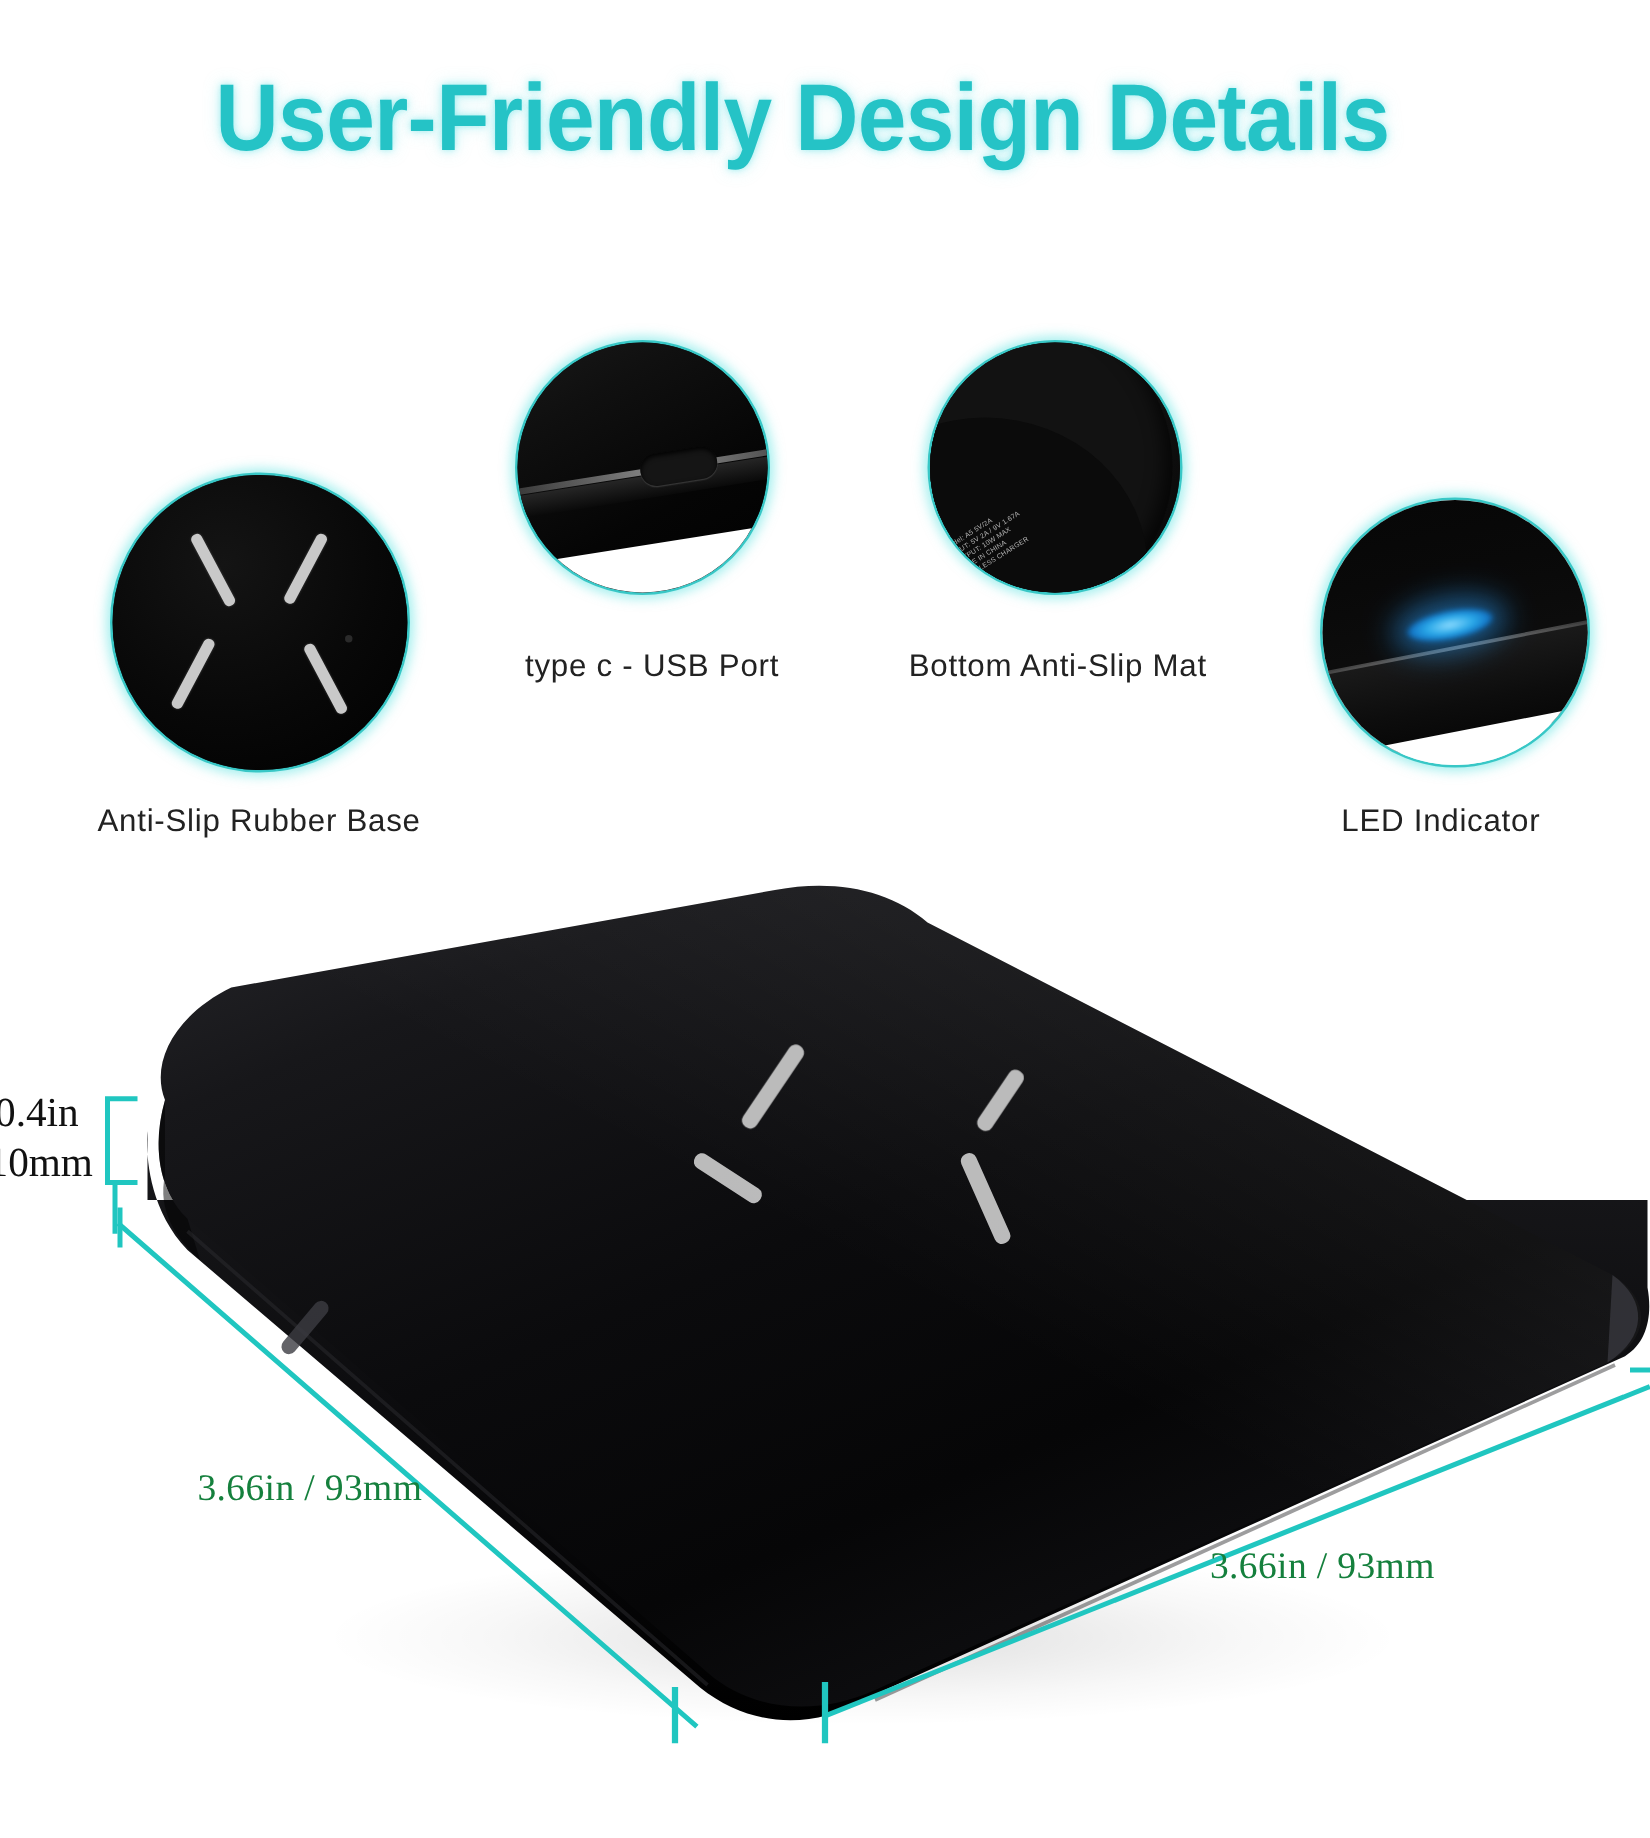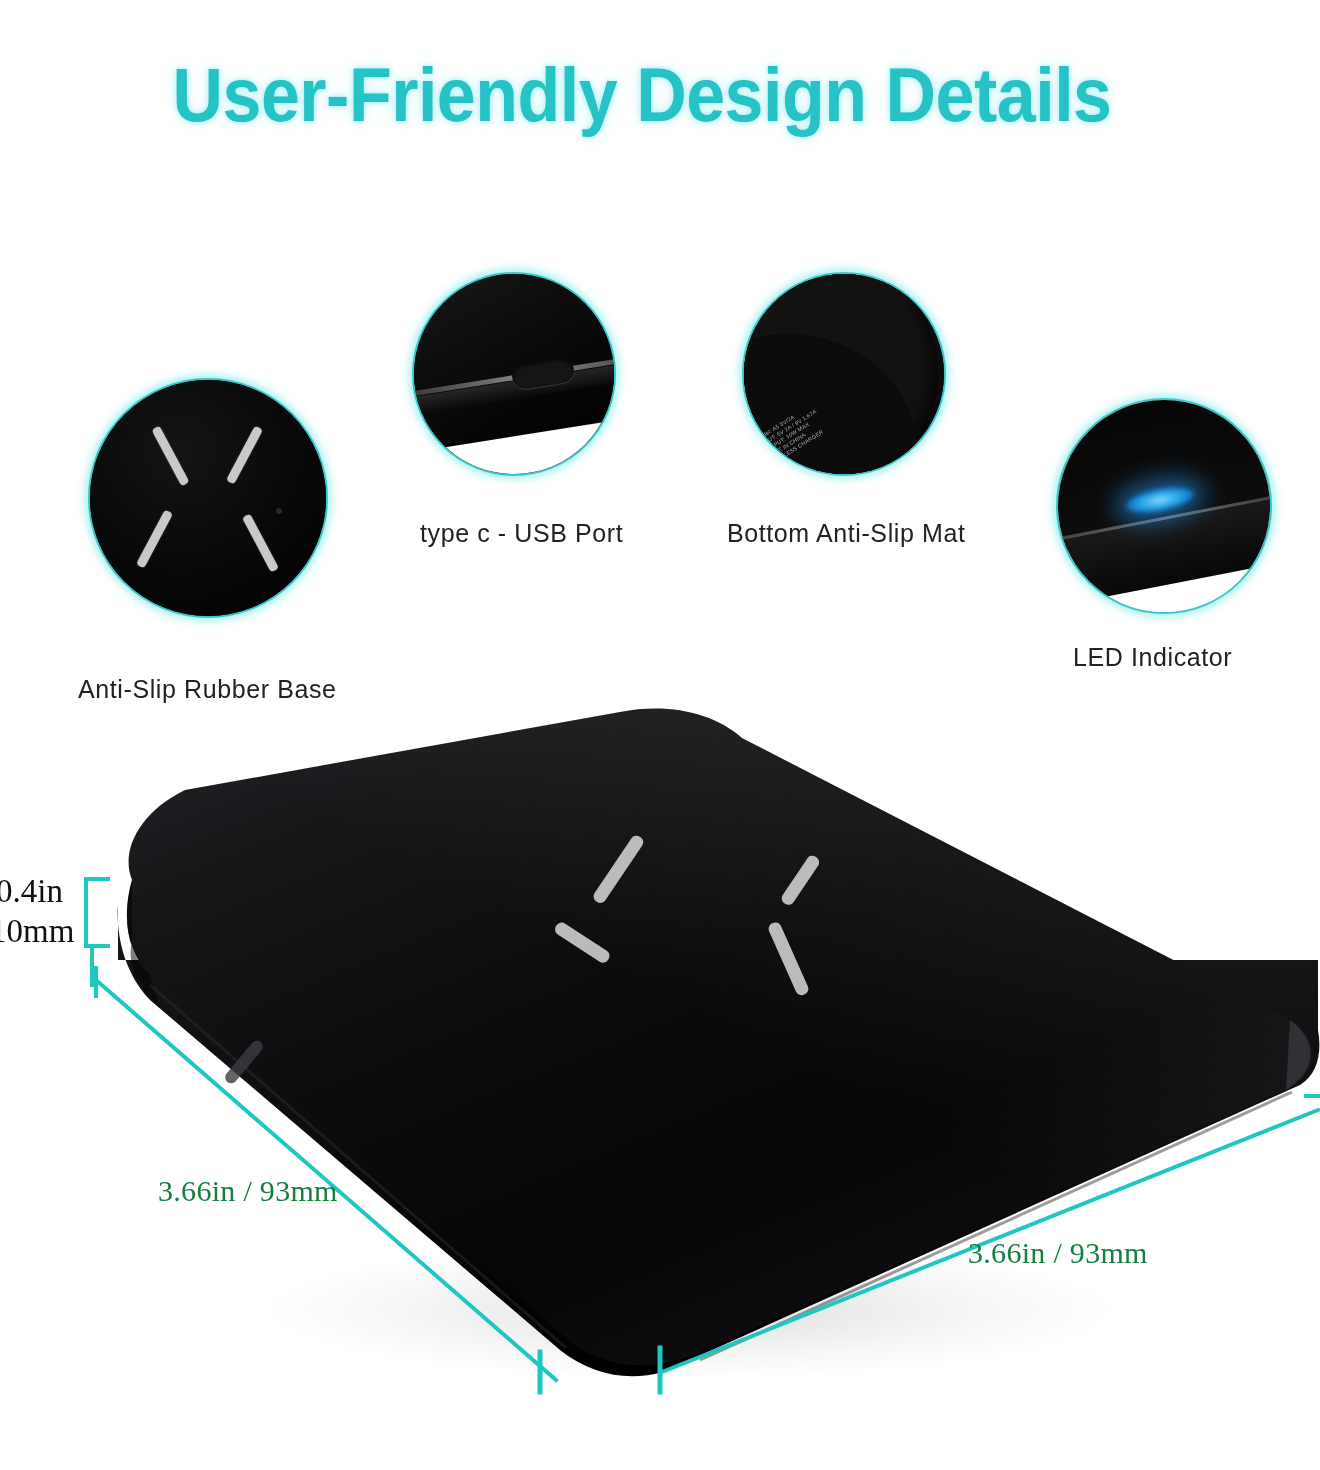--- a/index.html
+++ b/index.html
@@ -108,21 +108,21 @@
   <div class="title">User-Friendly Design Details</div>
 
   <div class="circle" id="circle1">
     <div class="pad"></div>
     <div class="strip s1"></div>
     <div class="strip s2"></div>
     <div class="strip s3"></div>
     <div class="strip s4"></div>
     <div class="dot"></div>
   </div>
-  <div class="c-label" style="left:78px;top:642px;margin-top:32px;">Anti-Slip Rubber Base</div>
+  <div class="c-label" style="left:78px;top:642px;">Anti-Slip Rubber Base</div>
 
   <div class="circle" id="circle2">
     <div class="face"></div>
     <div class="lip"></div>
     <div class="seam"></div>
     <div class="port"></div>
     <div class="white"></div>
   </div>
   <div class="c-label" style="left:420px;top:518px;">type c  - USB Port</div>
 

